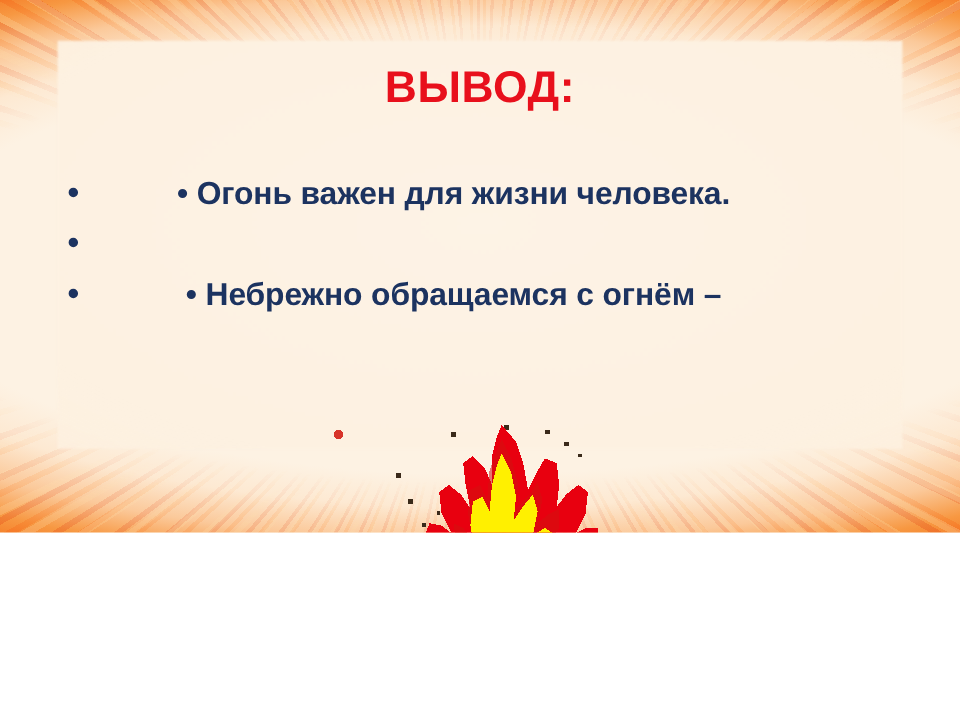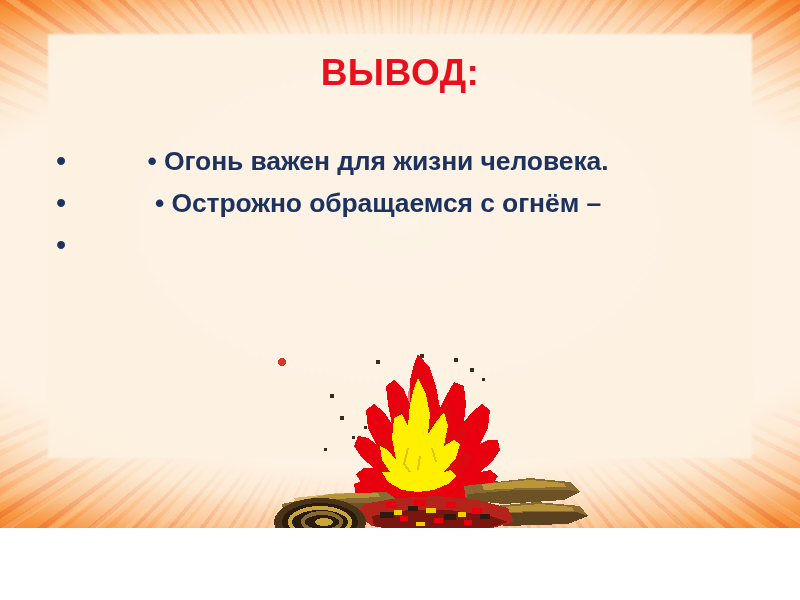--- a/index.html
+++ b/index.html
@@ -4,21 +4,21 @@
 <style>
   html, body {
     margin: 0;
     padding: 0;
     background: #ffffff;
   }
 
   #slide {
     position: relative;
     width: 800px;
-    height: 528px;
+    height: 444px;
     overflow: hidden;
     font-family: "Liberation Sans", sans-serif;
     background: #fbeedd;
   }
 
   
   .frame-base {
     position: absolute;
     inset: 0;
     background:
@@ -166,27 +166,27 @@
       <div class="bullet-item">
         <span class="bullet-dot">•</span>
         <span class="bullet-text">
           <span>• Огонь важен для жизни человека.</span>
         </span>
       </div>
 
       <div class="bullet-item">
         <span class="bullet-dot">•</span>
         <span class="bullet-text">
-          <span> • Острожно обращаемся с огнём –</span>
         </span>
       </div>
 
       <div class="bullet-item">
         <span class="bullet-dot">•</span>
         <span class="bullet-text">
+          <span>• Небрежно обращаемся с огнём –</span>
         </span>
       </div>
 
     </div>
 
     <div class="bonfire">
       <svg viewBox="0 0 330 215" xmlns="http://www.w3.org/2000/svg" shape-rendering="crispEdges">
 
         <g fill="#3a2a1a">
           <rect x="62" y="42" width="4" height="4"></rect>

